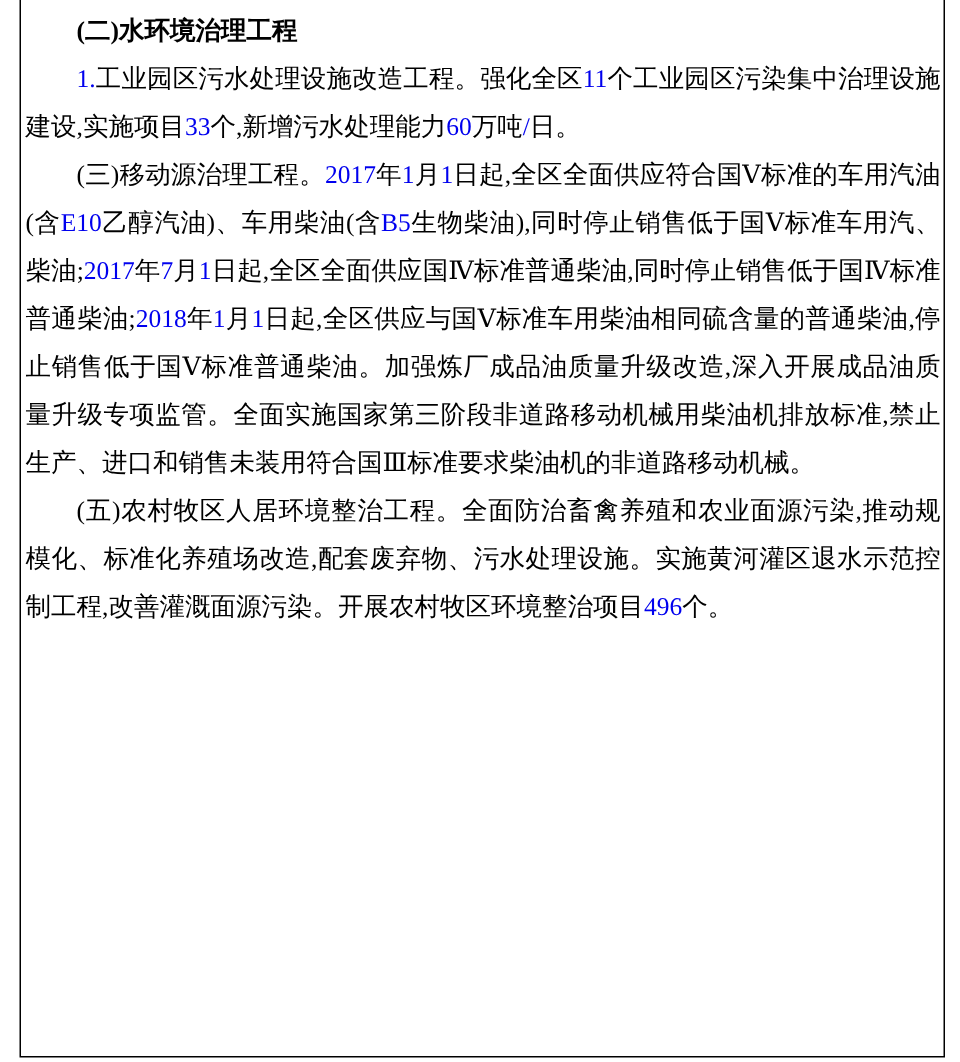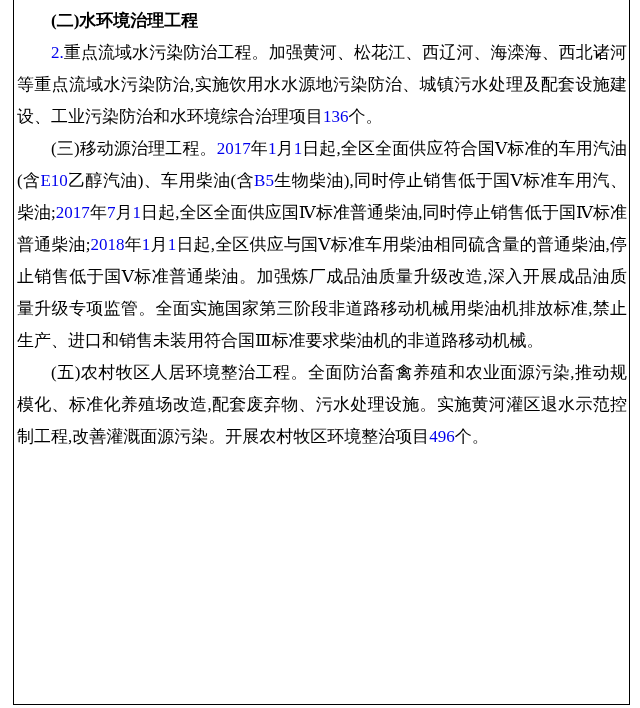--- a/index.html
+++ b/index.html
@@ -50,18 +50,18 @@
     color: #0000ee;
   }
 </style>
 </head>
 <body>
 
 <div class="viewport">
   <div class="sheet">
     <div class="doc-body" id="doc-body">
         <p class="para heading"><span>(二)水环境治理工程</span></p>
-        <p class="para"><span class="num">2.</span><span>重点流域水污染防治工程。加强黄河、松花江、西辽河、海滦海、西北诸河等重点流域水污染防治,实施饮用水水源地污染防治、城镇污水处理及配套设施建设、工业污染防治和水环境综合治理项目</span><span class="num">136</span><span>个。</span></p>
+        <p class="para"><span class="num">1.</span><span>工业园区污水处理设施改造工程。强化全区</span><span class="num">11</span><span>个工业园区污染集中治理设施建设,实施项目</span><span class="num">33</span><span>个,新增污水处理能力</span><span class="num">60</span><span>万吨</span><span class="num">/</span><span>日。</span></p>
         <p class="para"><span>(三)移动源治理工程。</span><span class="num">2017</span><span>年</span><span class="num">1</span><span>月</span><span class="num">1</span><span>日起,全区全面供应符合国Ⅴ标准的车用汽油(含</span><span class="num">E10</span><span>乙醇汽油)、车用柴油(含</span><span class="num">B5</span><span>生物柴油),同时停止销售低于国Ⅴ标准车用汽、柴油;</span><span class="num">2017</span><span>年</span><span class="num">7</span><span>月</span><span class="num">1</span><span>日起,全区全面供应国Ⅳ标准普通柴油,同时停止销售低于国Ⅳ标准普通柴油;</span><span class="num">2018</span><span>年</span><span class="num">1</span><span>月</span><span class="num">1</span><span>日起,全区供应与国Ⅴ标准车用柴油相同硫含量的普通柴油,停止销售低于国Ⅴ标准普通柴油。加强炼厂成品油质量升级改造,深入开展成品油质量升级专项监管。全面实施国家第三阶段非道路移动机械用柴油机排放标准,禁止生产、进口和销售未装用符合国Ⅲ标准要求柴油机的非道路移动机械。</span></p>
         <p class="para"><span>(五)农村牧区人居环境整治工程。全面防治畜禽养殖和农业面源污染,推动规模化、标准化养殖场改造,配套废弃物、污水处理设施。实施黄河灌区退水示范控制工程,改善灌溉面源污染。开展农村牧区环境整治项目</span><span class="num">496</span><span>个。</span></p>
       </div>
   </div>
 </div>
 
 </body></html>

